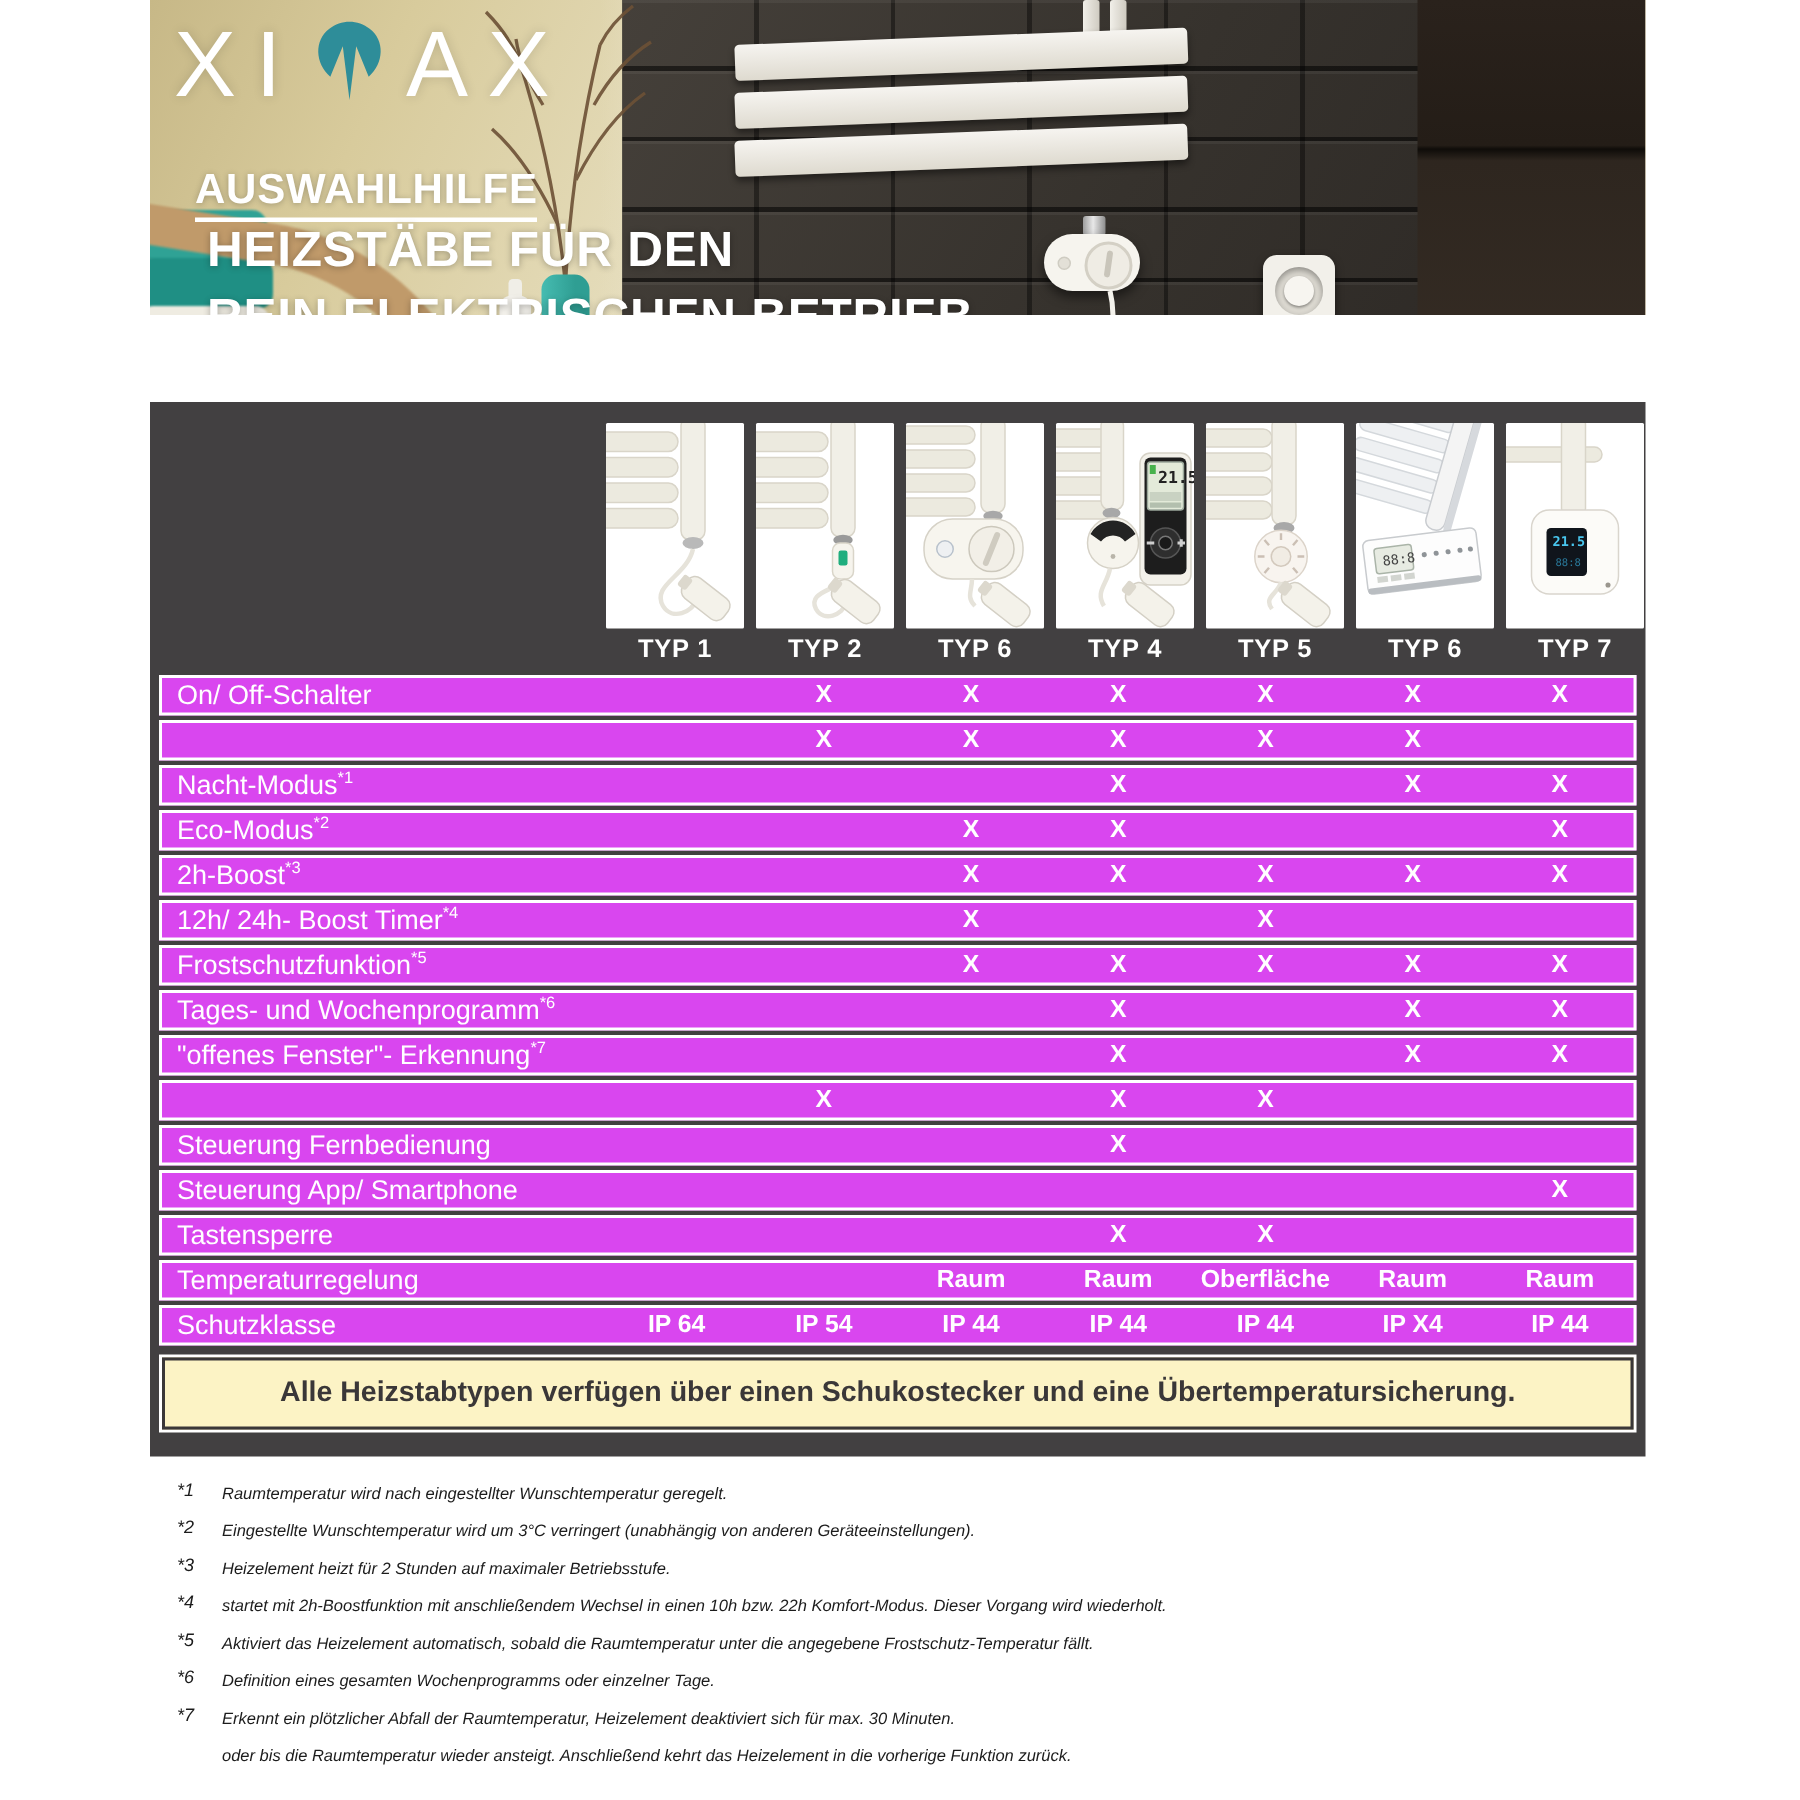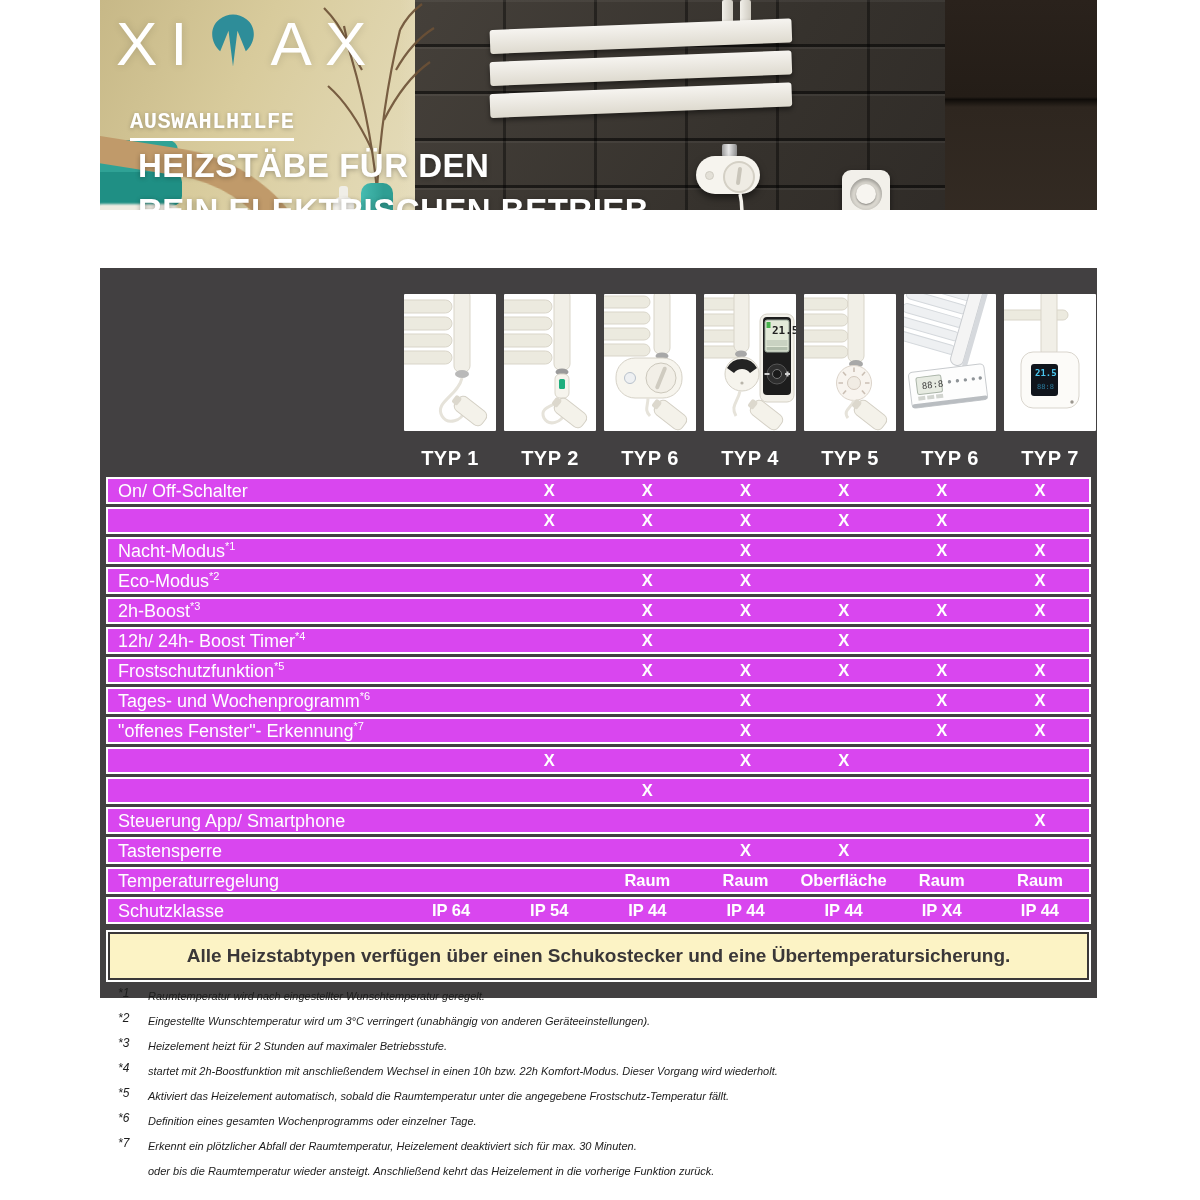--- a/index.html
+++ b/index.html
@@ -45,31 +45,31 @@
   .bottle{position:absolute;left:233px;top:197px;width:21px;height:58px;border-radius:8px 8px 3px 3px;background:#f4f2ec;filter:blur(.4px);}
   .bottle-neck{position:absolute;left:239px;top:186px;width:9px;height:16px;background:#f0eee7;border-radius:3px;}
   .vase-teal{position:absolute;left:261px;top:183px;width:32px;height:72px;border-radius:10px 10px 6px 6px;
     background:linear-gradient(90deg,#46bcb1,#2f9e93 70%);filter:blur(.3px);}
   .cup{position:absolute;left:306px;top:226px;width:27px;height:29px;border-radius:6px 6px 4px 4px;background:#f3f1ea;filter:blur(.4px);}
   .hero-svg{position:absolute;left:0;top:0;width:997px;height:255px;pointer-events:none;}
 
   .logo{position:absolute;left:16px;top:8px;color:#fff;font-size:62px;font-weight:400;
     letter-spacing:13px;display:flex;align-items:center;text-shadow:0 0 8px rgba(0,0,0,.15);}
   .logo svg{margin:0 6px 6px 0;}
-  .kicker{position:absolute;left:30px;top:110px;color:#fff;font-weight:700;font-size:22px;letter-spacing:.5px;
-    border-bottom:3px solid #fff;padding-bottom:3px;text-shadow:0 1px 4px rgba(0,0,0,.25);font-family:Liberation Mono, monospace;}
+  .kicker{position:absolute;left:30px;top:110px;color:#fff;font-weight:700;font-size:28px;letter-spacing:.5px;
+    border-bottom:3px solid #fff;padding-bottom:3px;text-shadow:0 1px 4px rgba(0,0,0,.25);}
   .title-l1{position:absolute;left:38px;top:147px;color:#fff;font-weight:700;font-size:33px;letter-spacing:.5px;text-shadow:0 1px 5px rgba(0,0,0,.3);}
   .title-l2{position:absolute;left:38px;top:192px;color:#fff;font-weight:700;font-size:33px;letter-spacing:.5px;text-shadow:0 1px 5px rgba(0,0,0,.3);}
 
   
   .cmp{position:absolute;left:100px;top:268px;width:997px;background:#424041;padding:10px 0 16px;box-sizing:border-box;}
   .typ-header{display:grid;grid-template-columns:300px repeat(7,1fr);}
   .typ-cell{text-align:center;}
-  .typ-box{height:137px;background:#fff;margin:16px 4px;border-radius:1px;overflow:hidden;}
-  .typ-label{color:#fff;font-weight:700;font-size:20px;margin-top:4px;letter-spacing:.5px;}
+  .typ-box{height:137px;background:#fff;margin:4px 4px;border-radius:1px;overflow:hidden;}
+  .typ-label{color:#fff;font-weight:700;font-size:17px;margin-top:4px;letter-spacing:.5px;}
   .rows{margin-top:7px;}
   .feature-row{display:grid;grid-template-columns:294px repeat(7,1fr);align-items:center;
     background:#d946ef;border:2px solid #fff;margin:0 6px 3px;height:23px;}
   .row-label{color:#fff;font-size:18px;padding-left:10px;white-space:nowrap;}
   .row-label sup{font-size:11px;}
   .cell{color:#fff;font-weight:700;font-size:16.5px;text-align:center;white-space:nowrap;}
   .note-outer{margin:6px 6px 0;border:2px solid #fff;}
   .note-inner{border:2px solid #3a3738;background:#fcf3c5;padding:11px 8px;text-align:center;}
   .note-text{color:#3a3738;font-weight:700;font-size:19px;}
 
@@ -440,20 +440,21 @@
   <span class="cell"></span>
           <span class="cell"></span>
           <span class="cell">X</span>
           <span class="cell"></span>
           <span class="cell">X</span>
           <span class="cell">X</span>
           <span class="cell"></span>
         </div>
 
   <div class="feature-row">
+    <span class="row-label"><span class="lbl">Steuerung Fernbedienung</span><sup class="sup"></sup></span>
   <span class="cell"></span>
           <span class="cell"></span>
           <span class="cell"></span>
           <span class="cell">X</span>
           <span class="cell"></span>
           <span class="cell"></span>
           <span class="cell"></span>
         </div>
 
   <div class="feature-row">

